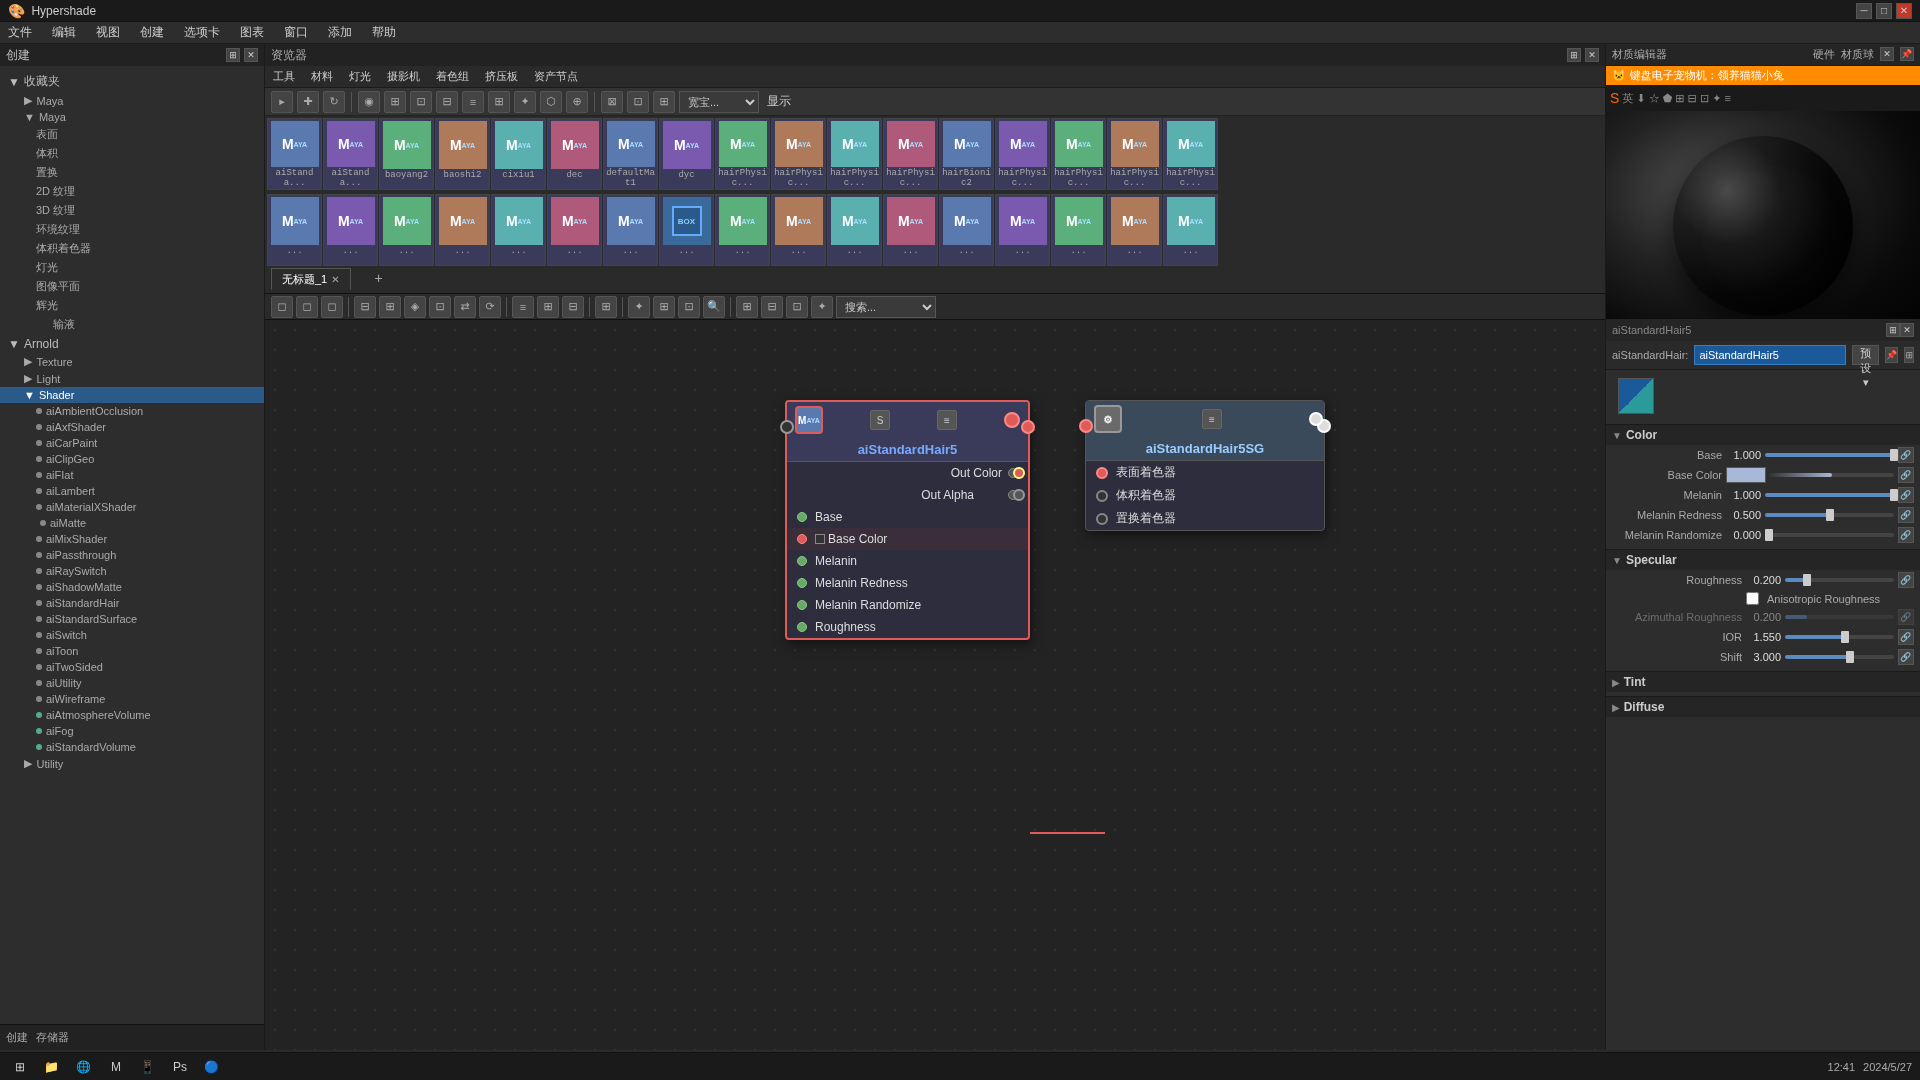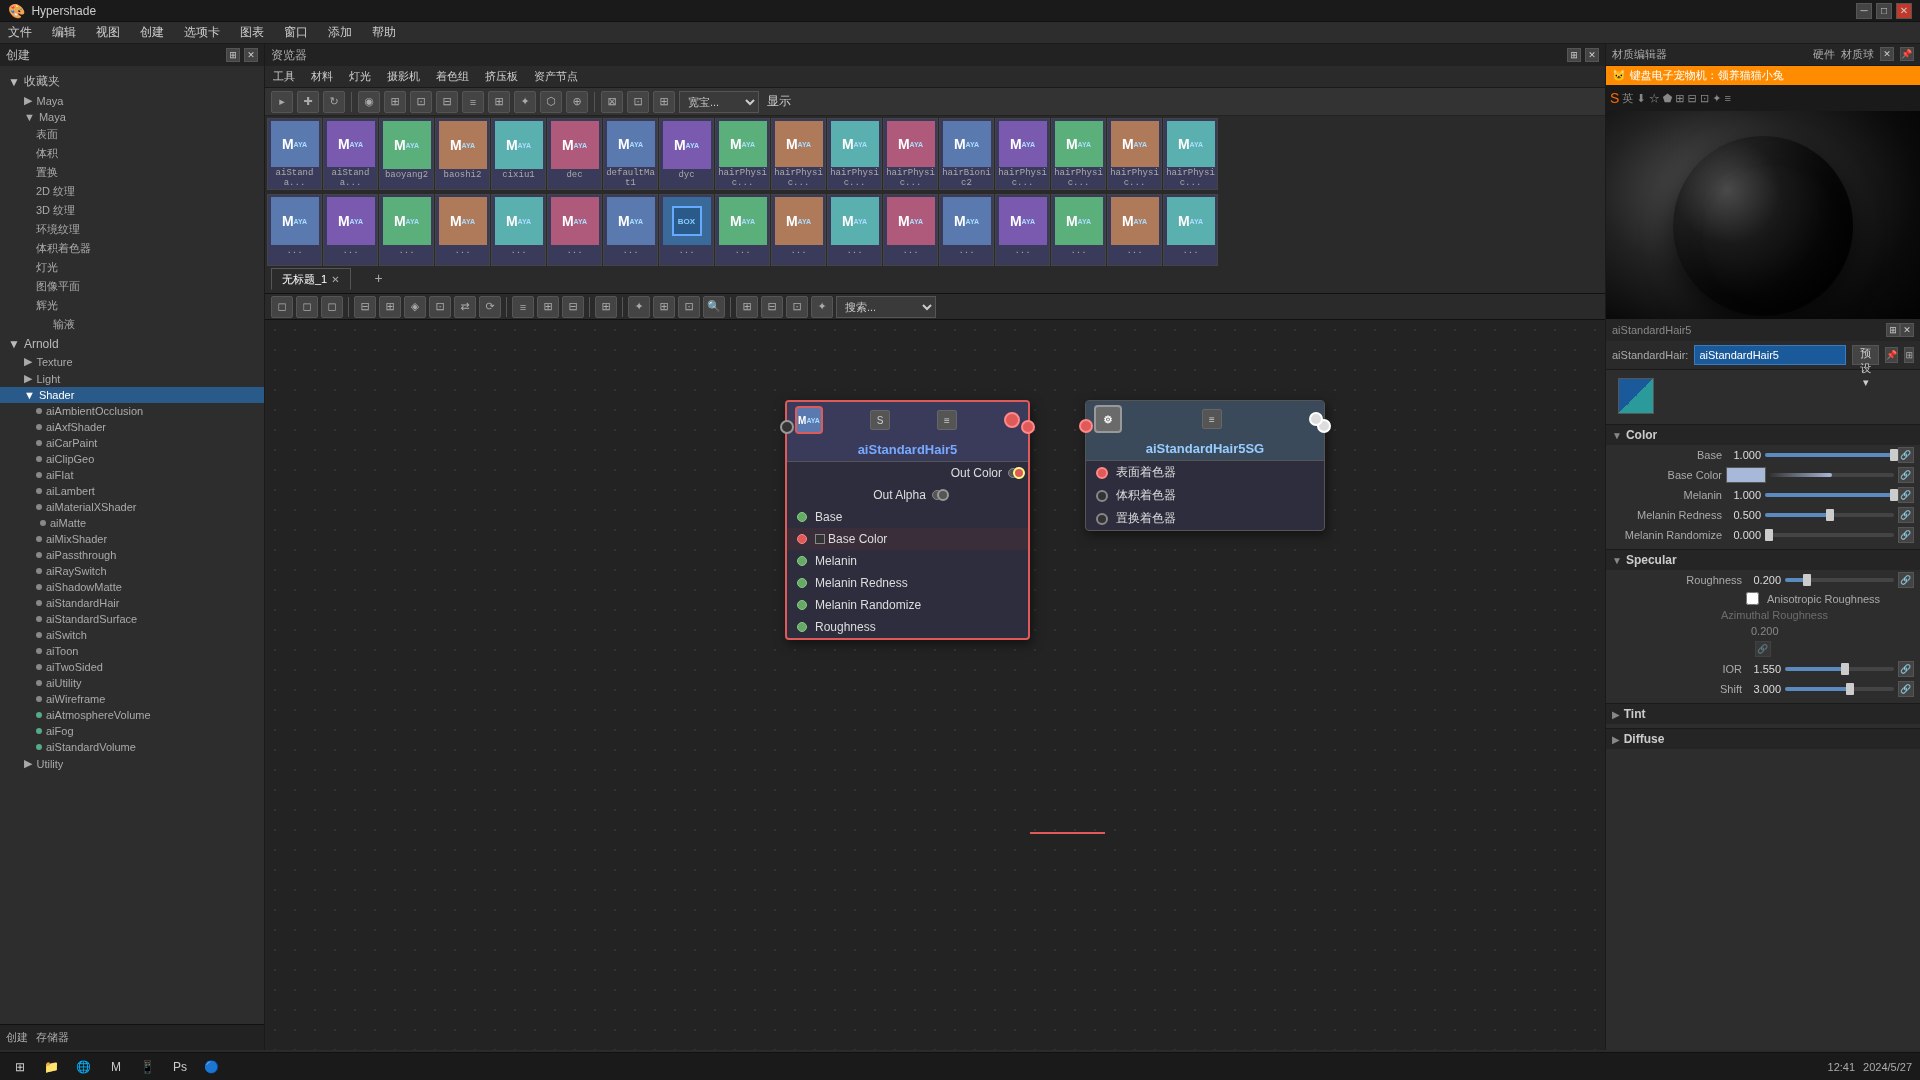--- a/index.html
+++ b/index.html
@@ -1173,21 +1173,21 @@
 
         <div class="node-title-text" style="padding:4px 0;background:#3a3a5a;border-bottom:1px solid #555;">aiStandardHair5</div>
 
         <div class="node-port-row" style="justify-content:flex-end;margin-left:7px;">
           <span class="port-label">Out Color</span>
           <div style="width:10px;height:10px;border-radius:50%;background:#555;border:1px solid #888;margin-left:6px;position:relative;">
             <div style="width:12px;height:12px;border-radius:50%;background:#e05a5a;border:2px solid #ff8;position:absolute;right:-8px;top:-2px;"></div>
           </div>
         </div>
 
-        <div class="node-port-row" style="justify-content:center;">
+        <div class="node-port-row" style="justify-content:flex-end;gap:28px;">
           <span class="port-label">Out Alpha</span>
           <div style="width:10px;height:10px;border-radius:50%;background:#555;border:1px solid #888;margin-left:6px;position:relative;">
             <div style="width:12px;height:12px;border-radius:50%;background:#555;border:2px solid #999;position:absolute;right:-8px;top:-2px;"></div>
           </div>
         </div>
 
         <div class="node-port-row">
           <div class="port-dot"></div>
           <span class="port-label">Base</span>
         </div>
@@ -1378,21 +1378,21 @@
         </div>
         <div class="props-icon-btn">🔗</div>
       </div>
 
       <div class="props-check-row">
         <span style="width:130px;"></span>
         <input type="checkbox" style="margin-right: 4px;">
         <span class="props-check-label">Anisotropic Roughness</span>
       </div>
 
-      <div class="props-row" style="opacity:0.5;flex-direction:column;">
+      <div class="props-row" style="opacity:0.5;">
         <span class="props-row-label" style="width:130px;">Azimuthal Roughness</span>
         <div class="props-slider-container">
           <span class="props-value">0.200</span>
           <div class="slider-track">
             <div class="slider-fill" style="width:20%;"></div>
           </div>
         </div>
         <div class="props-icon-btn">🔗</div>
       </div>
 

